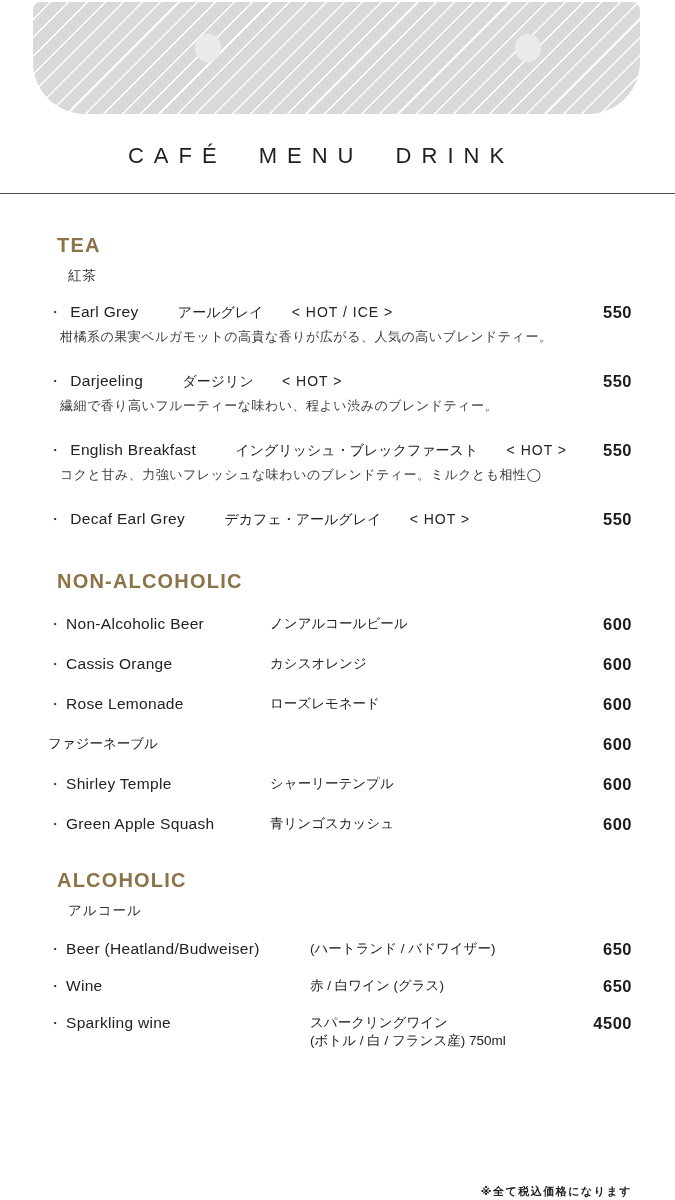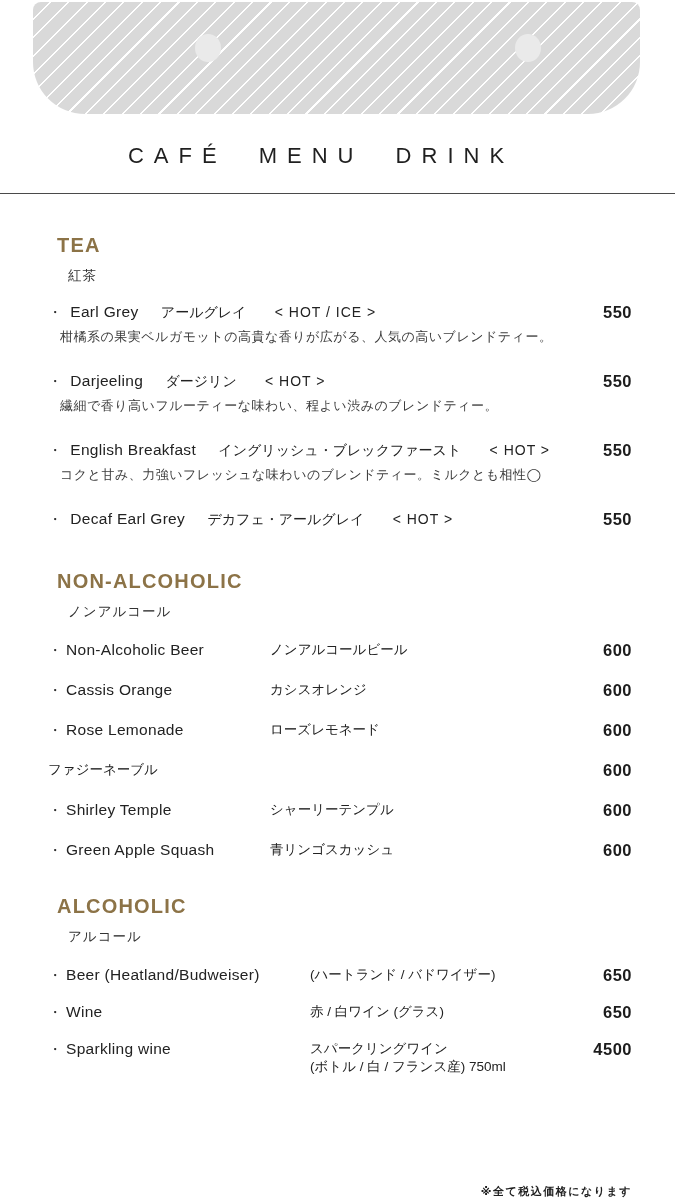--- a/index.html
+++ b/index.html
@@ -24,21 +24,21 @@
 
   .section-title{font-size:20px;line-height:25px;font-weight:700;letter-spacing:1.2px;color:#8c7347;margin:9px;}
   .section-subtitle{font-size:13.5px;line-height:17px;margin-top:3px;color:#333333;letter-spacing:1px;margin-left:20px;}
 
   .tea-items{margin-top:18px;}
   .tea-item{margin-bottom:26px;}
   .item-line{display:flex;align-items:flex-start;font-size:15.5px;line-height:20px;color:#222222;}
   .item-left{flex:1;}
   .bullet{display:inline-block;margin-right:4px;font-size:14px;}
   .name-en{letter-spacing:0.3px;}
-  .name-jp{font-size:14px;margin-left:18px;}
+  .name-jp{font-size:14px;margin-left:35px;}
   .serve{font-size:14px;margin-left:24px;letter-spacing:1px;}
   .price{font-size:16.5px;font-weight:700;letter-spacing:0.5px;color:#1c1c1c;white-space:nowrap;margin-left:12px;}
   .desc{font-size:13px;line-height:17px;color:#3c3c3c;margin-top:6px;padding-left:12px;letter-spacing:0.5px;}
 
   .col-rows{margin-top:20px;}
   .col-row{display:flex;align-items:flex-start;font-size:15.5px;line-height:20px;margin-bottom:20px;color:#222222;}
   .alc .col-row{margin-bottom:17px;gap:40px;}
   .col-name{width:222px;flex:none;}
   .col-jp{flex:1;font-size:13.5px;line-height:17px;padding-top:1px;}
   .col-jp .jp-line2{margin-top:1px;}
@@ -120,21 +120,20 @@
             </span>
             <span class="price">550</span>
           </div>
         </div>
 
       </div>
     </div>
 
     <div class="section-non">
       <h2 class="section-title">NON-ALCOHOLIC</h2>
-      <div class="section-subtitle">ノンアルコール</div>
 
       <div class="col-rows">
 
         <div class="col-row">
           <span class="col-name"><span class="bullet">・</span><span class="name-en">Non-Alcoholic Beer</span></span>
           <span class="col-jp">ノンアルコールビール</span>
           <span class="price">600</span>
         </div>
 
         <div class="col-row">

